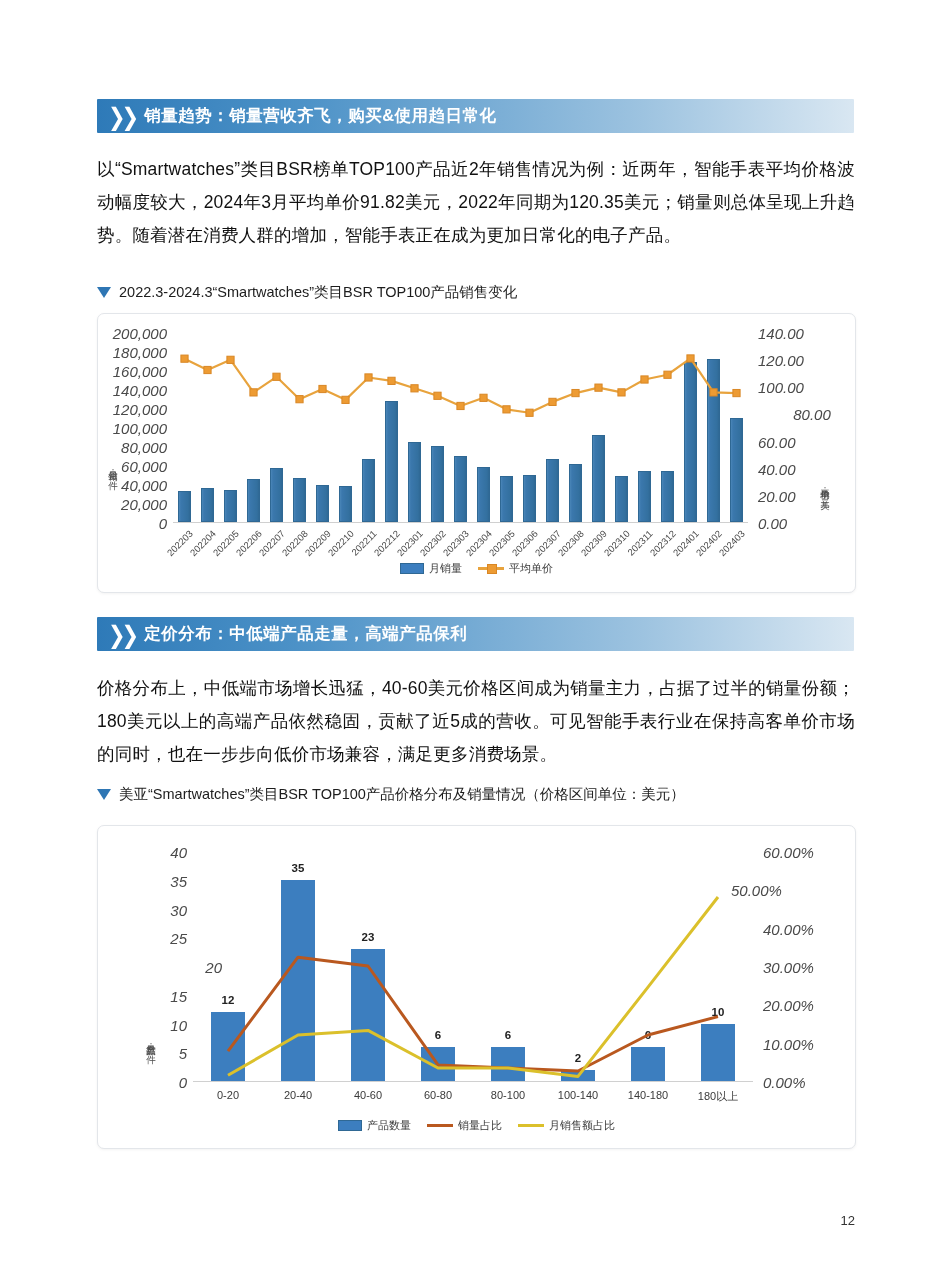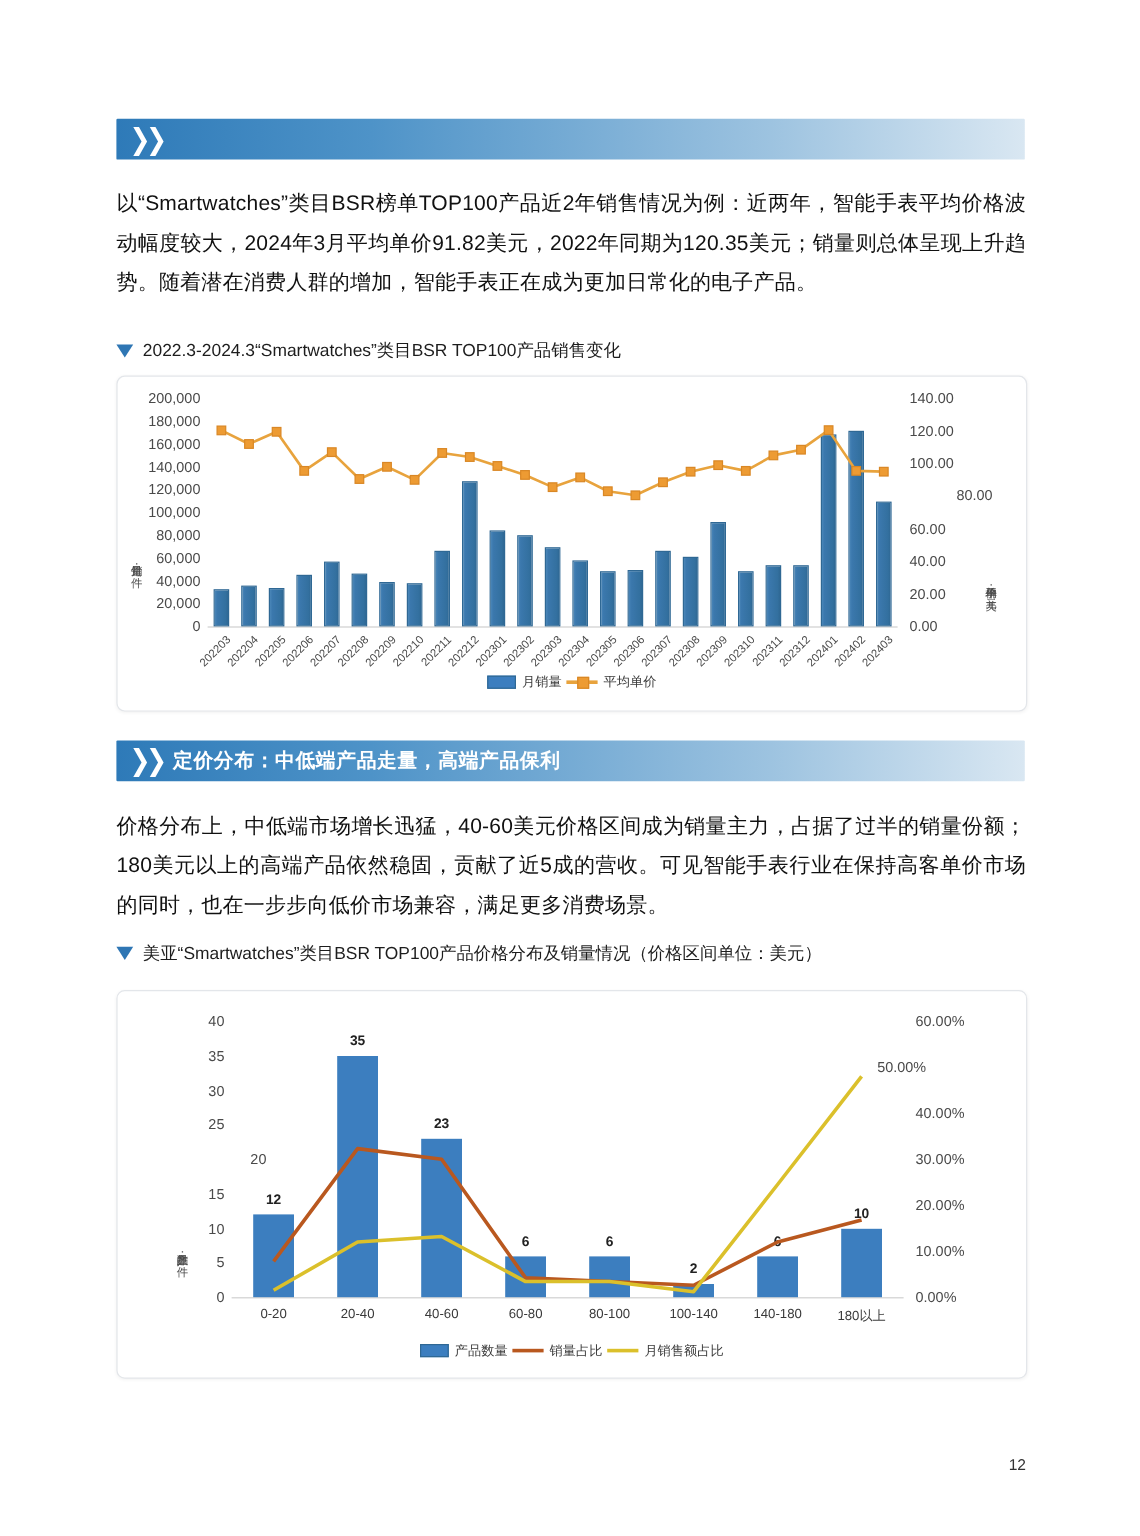--- a/index.html
+++ b/index.html
@@ -67,22 +67,23 @@
     background:#fff;
     border:1px solid #e3e6ea;
     border-radius:7px;
     box-shadow:0 1px 3px rgba(0,0,0,.05);
   }
 
   
   .chartwrap{position:absolute;inset:0;}
   .ytick,.y2tick{
     position:absolute;
-    font-size:12px;color:#4a4a4a;
-    white-space:nowrap;
+    font-size:15px;color:#4a4a4a;
+    white-space:nowrap;
+    font-style:italic;
   }
   .ytick{text-align:right;}
   .y2tick{text-align:left;}
   .baseline{position:absolute;height:1px;background:#d0d0d0;}
   .bar{
     position:absolute;
     background:linear-gradient(to right,#4a86b8 0%,#3b78ad 18%,#33709f 82%,#2f6894 100%);
     border:1px solid #2f6894;
     box-sizing:border-box;
   }
@@ -114,21 +115,21 @@
     font-size:9.5px;color:#4a4a4a;
     writing-mode:vertical-rl;
     text-orientation:upright;
     letter-spacing:0px;
     line-height:10px;
     white-space:nowrap;
   }
   .legend{
     position:absolute;
     display:flex;align-items:center;justify-content:center;
-    gap:4px;font-size:11px;color:#3a3a3a;
+    gap:16px;font-size:11px;color:#3a3a3a;
     width:100%;
   }
   .legend .item{display:flex;align-items:center;gap:5px;white-space:nowrap;}
   .lg-bar{width:22px;height:9px;background:#3c7ebf;border:1px solid #2f6894;display:inline-block;}
   .lg-line{width:26px;height:3px;display:inline-block;position:relative;}
   .lg-line .mk{
     position:absolute;left:9px;top:-3px;width:8px;height:8px;background:#ed9b33;border:1px solid #d98725;
   }
   svg.overlay{position:absolute;left:0;top:0;overflow:visible;}
   .pagenum{
@@ -136,20 +137,21 @@
     font-size:13px;color:#333;
   }
 </style>
 </head>
 <body>
 
 <div class="page">
 
   <div class="banner" style="top:99px;">
     <span class="chev">❯❯</span>
+    <span class="btitle">销量趋势：销量营收齐飞，购买&amp;使用趋日常化</span>
   </div>
 
   <div class="para" style="top:153px;">以“Smartwatches”类目BSR榜单TOP100产品近2年销售情况为例：近两年，智能手表平均价格波动幅度较大，2024年3月平均单价91.82美元，2022年同期为120.35美元；销量则总体呈现上升趋势。随着潜在消费人群的增加，智能手表正在成为更加日常化的电子产品。</div>
 
   <div class="figcap" style="top:283px;">
     <span class="tri"></span>
     <span>2022.3-2024.3“Smartwatches”类目BSR TOP100产品销售变化</span>
   </div>
 
   <div class="card" id="card1" style="top:313px;width:757px;height:278px;">

